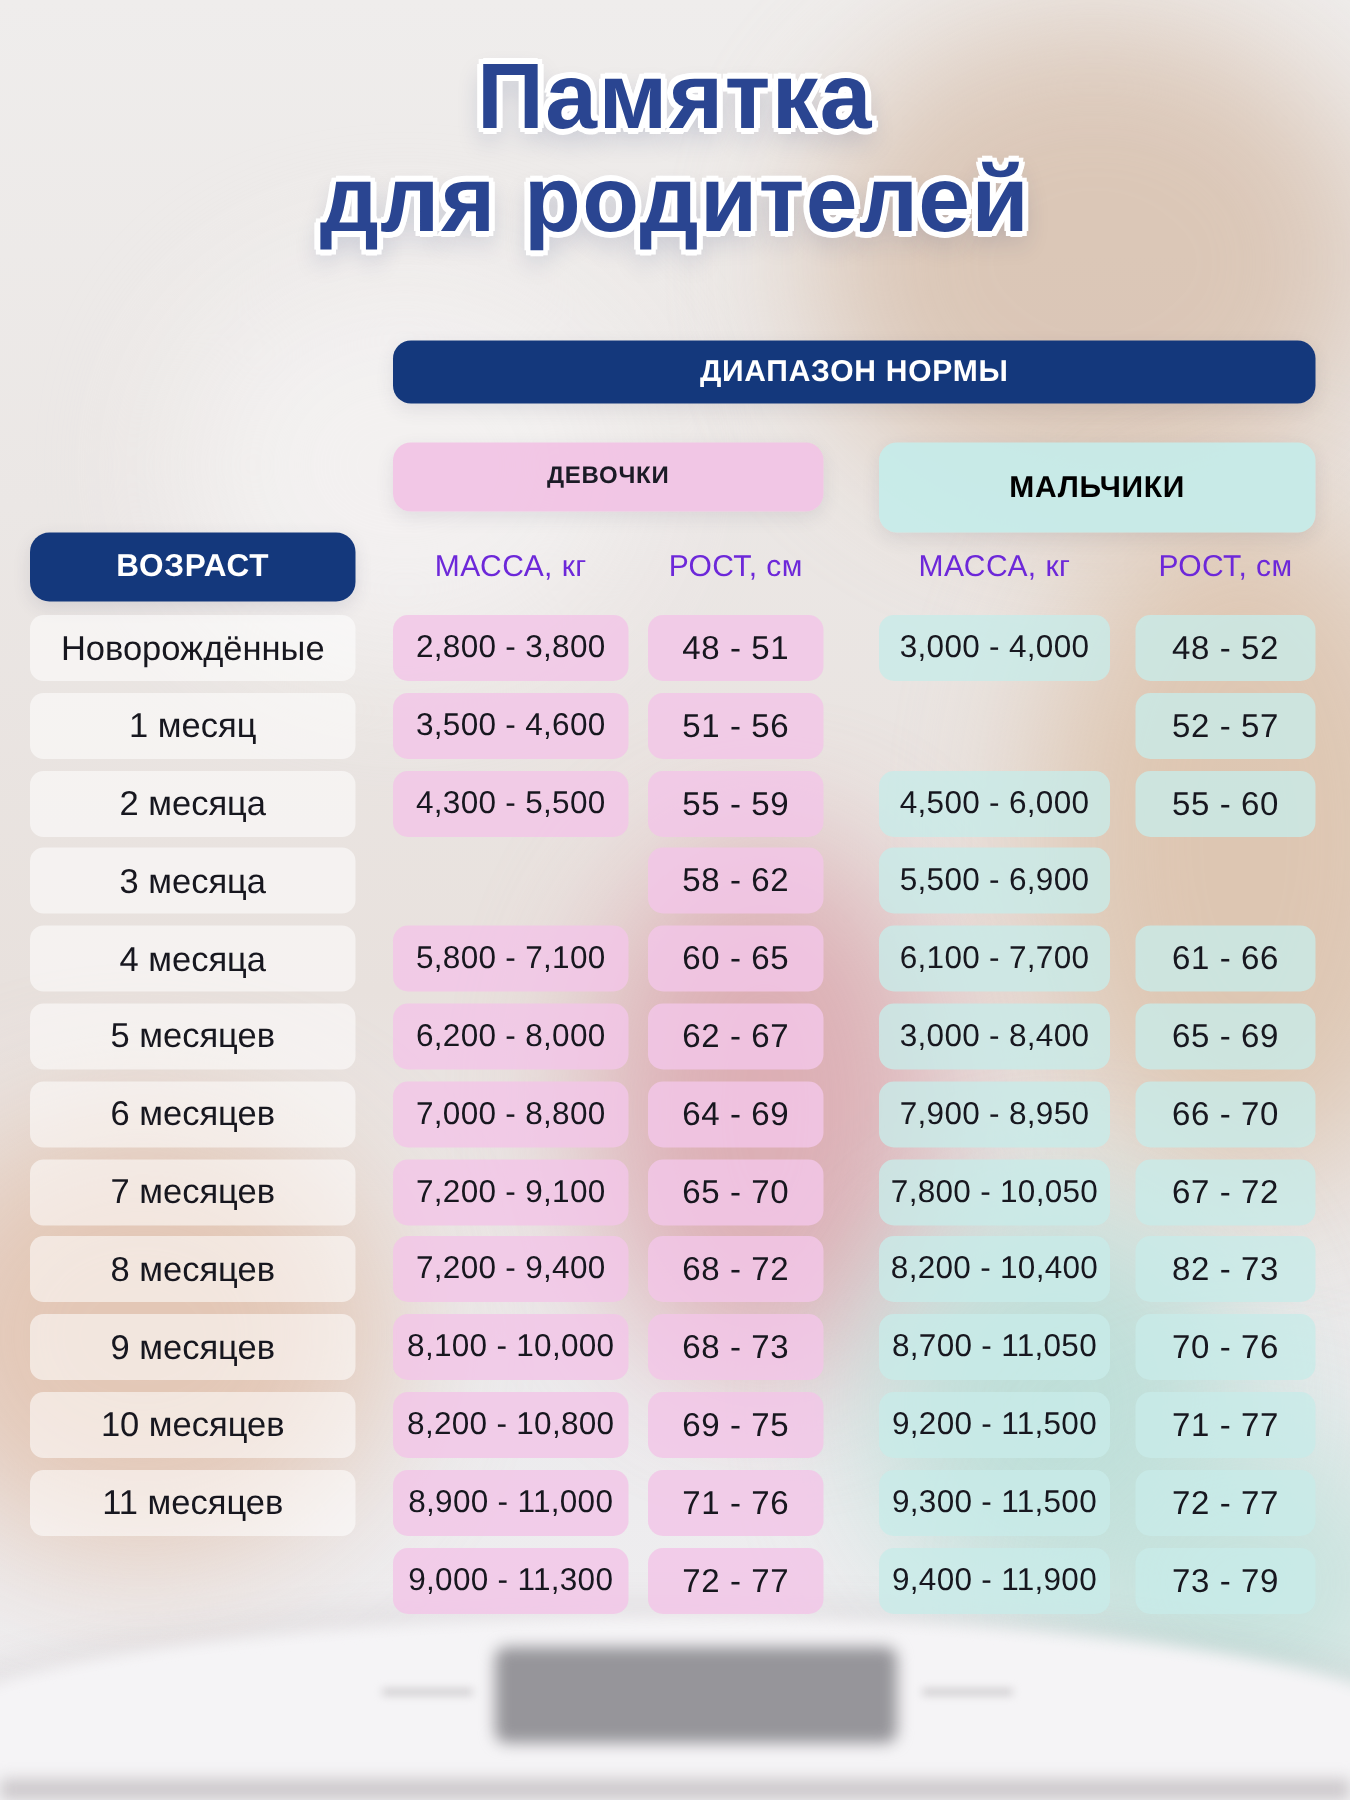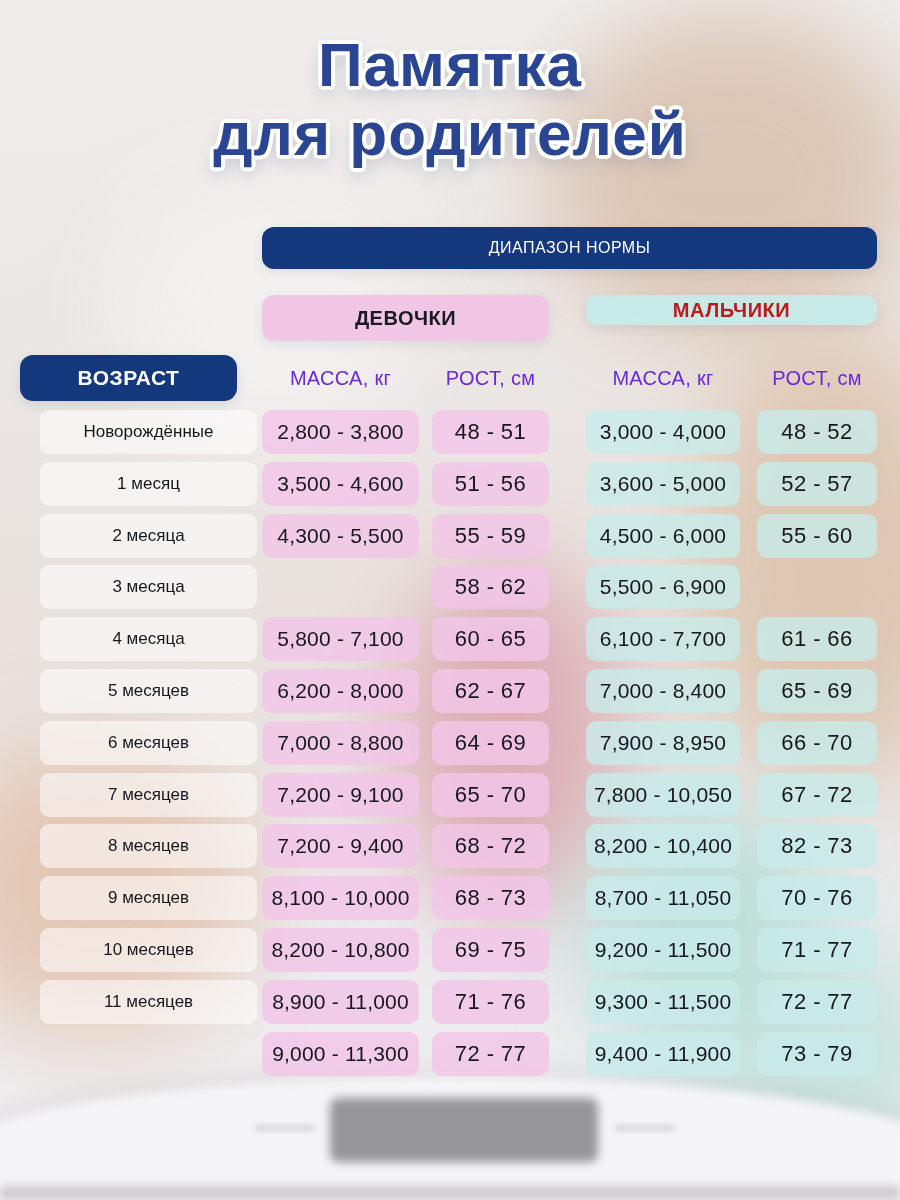--- a/index.html
+++ b/index.html
@@ -41,40 +41,40 @@
   .table { position:absolute; z-index:2; left:20px; top:227px; width:857px; height:860px; }
   .col-age   { position:absolute; left:0;    width:217px; }
   .col-gmass { position:absolute; left:242px; width:157px; }
   .col-ghgt  { position:absolute; left:412px; width:117px; }
   .col-bmass { position:absolute; left:566px; width:154px; }
   .col-bhgt  { position:absolute; left:737px; width:120px; }
 
   .banner { position:absolute; display:flex; align-items:center; justify-content:center;
     border-radius:12px; box-shadow:0 4px 12px rgba(60,60,90,.10); }
   .banner-range { left:242px; top:0; width:615px; height:42px; background:#14387c;
-    color:#fff; font-weight:normal; font-size:16px; letter-spacing:.5px;justify-content:center; }
+    color:#fff; font-weight:bold; font-size:20px; letter-spacing:.5px;justify-content:center; }
   .banner-girls { left:242px; top:68px; width:287px; height:46px;
-    background:rgba(241,195,228,.94); color:#1b1b26; font-weight:bold; font-size:20px; letter-spacing:.5px; }
-  .banner-boys  { left:566px; top:68px; width:291px; height:30px;
-    background:rgba(198,235,233,.92); color:#b91c1c; font-weight:bold; font-size:20px; letter-spacing:.5px; }
+    background:rgba(241,195,228,.94); color:#1b1b26; font-weight:bold; font-size:16px; letter-spacing:.5px; }
+  .banner-boys  { left:566px; top:68px; width:291px; height:60px;
+    background:rgba(198,235,233,.92); color:#000000; font-weight:bold; font-size:20px; letter-spacing:.5px; }
 
   .hdr-row { position:absolute; left:0; top:128px; width:857px; height:46px;padding-left:32px; }
   .hdr-age { top:0; height:46px; background:#14387c; border-radius:13px;
     display:flex; align-items:center; justify-content:center;
     color:#fff; font-weight:bold; font-size:21px; letter-spacing:.5px;
     box-shadow:0 4px 12px rgba(60,60,90,.12); }
   .hdr-col { top:0; height:46px; display:flex; align-items:center; justify-content:center;
     color:#6d28d9; font-size:20px; letter-spacing:.3px; }
 
   .rows { position:absolute; left:0; top:183px; width:857px; display:flex;
     flex-direction:column; gap:7.8px; }
   .row { position:relative; height:44px; }
   .cell { top:0; height:44px; display:flex; align-items:center; justify-content:center;
     border-radius:10px; color:#17171f; }
-  .age-cell { background:rgba(255,255,255,.55); font-size:17px; border-radius:9px;margin-left:20px; }
+  .age-cell { background:rgba(255,255,255,.55); font-size:23px; border-radius:9px; }
   .pink { background:rgba(242,198,231,.84); }
   .blue { background:rgba(200,235,232,.80); }
   .mass { font-size:21px; letter-spacing:.2px; }
   .hgt  { font-size:22px; letter-spacing:.4px; }
 </style>
 </head>
 <body>
 
 <div class="page">
 
@@ -149,23 +149,20 @@
         <div class="row">
           <div class="col-age cell age-cell">
             <span>1 месяц</span>
           </div>
           <div class="col-gmass cell pink mass">
             <span>3,500 - 4,600</span>
           </div>
           <div class="col-ghgt cell pink hgt">
             <span>51 - 56</span>
           </div>
-          <div class="col-bmass cell blue mass">
-            <span>3,600 - 5,000</span>
-          </div>
           <div class="col-bhgt cell blue hgt">
             <span>52 - 57</span>
           </div>
         </div>
         <div class="row">
           <div class="col-age cell age-cell">
             <span>2 месяца</span>
           </div>
           <div class="col-gmass cell pink mass">
             <span>4,300 - 5,500</span>
@@ -212,21 +209,21 @@
           <div class="col-age cell age-cell">
             <span>5 месяцев</span>
           </div>
           <div class="col-gmass cell pink mass">
             <span>6,200 - 8,000</span>
           </div>
           <div class="col-ghgt cell pink hgt">
             <span>62 - 67</span>
           </div>
           <div class="col-bmass cell blue mass">
-            <span>7,000 - 8,400</span>
+            <span>3,000 - 8,400</span>
           </div>
           <div class="col-bhgt cell blue hgt">
             <span>65 - 69</span>
           </div>
         </div>
         <div class="row">
           <div class="col-age cell age-cell">
             <span>6 месяцев</span>
           </div>
           <div class="col-gmass cell pink mass">

